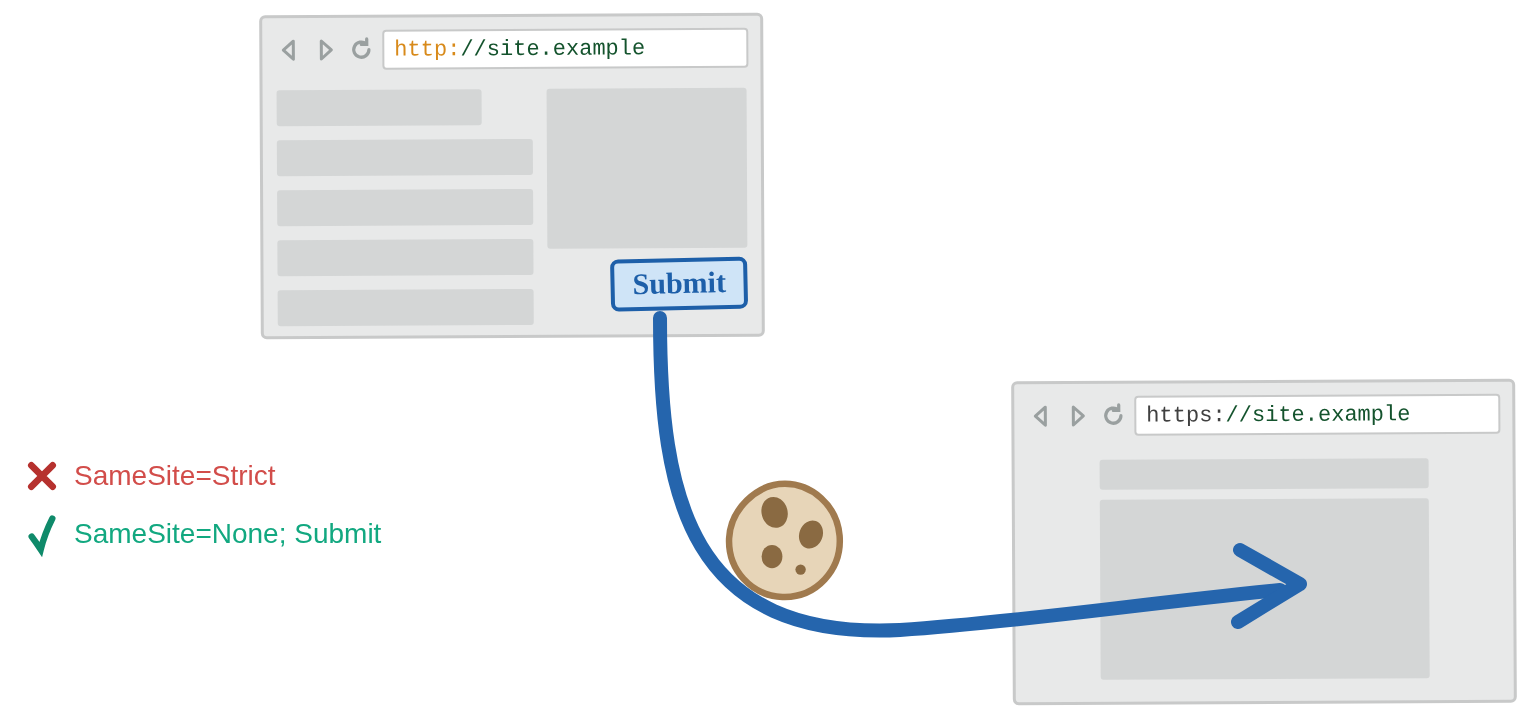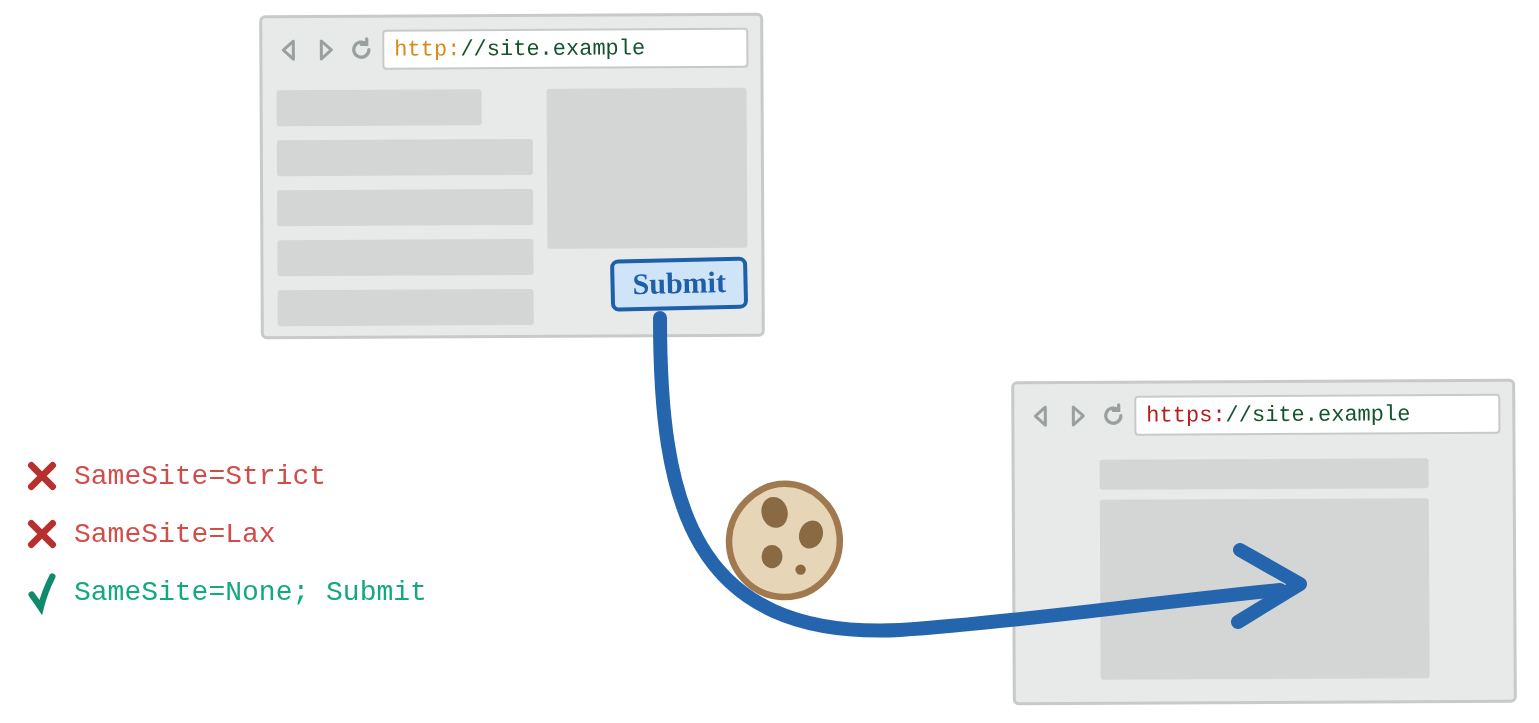--- a/index.html
+++ b/index.html
@@ -5,36 +5,36 @@
   html,body{margin:0;padding:0;width:1539px;height:723px;font-family:'Courier New',monospace;background:#fff;}
   .stage{position:relative;width:1314px;height:723px;}
   
   .browser{position:absolute;background:#e8e9e9;border:3px solid #c8c9c9;border-radius:6px;transform:rotate(-0.3deg);}
   .browser-top{position:absolute;left:260px;top:14px;width:498px;height:318px;}
   .browser-bottom{position:absolute;left:1012px;top:380px;width:498px;height:318px;}
   .toolbar{display:flex;align-items:center;padding:8px 12px 10px 12px;height:48px;}
   .navicon{width:30px;height:30px;margin-right:6px;display:inline-flex;align-items:center;justify-content:center;color:#9aa0a0;}
   .urlbar{flex:1;background:#fff;border:2px solid #c8c9c9;border-radius:4px;height:36px;display:flex;align-items:center;padding:0 10px;font-size:22px;font-family:'Courier New',monospace;white-space:nowrap;overflow:hidden;}
   .urlbar .scheme-http{color:#d88a1a;}
-  .urlbar .scheme-https{color:#b91c1c;}
+  .urlbar .scheme-https{color:#404040;}
   .urlbar .rest{color:#14532d;}
   .content{padding:6px 14px 14px 14px;display:flex;gap:14px;}
   .col-left{flex:1;display:flex;flex-direction:column;gap:14px;}
   .bar{background:#d4d6d6;height:36px;border-radius:3px;}
   .bar.w1{width:80%;}
   .bar.w2{width:100%;}
   .col-right{width:200px;display:flex;flex-direction:column;}
   .bigblock{background:#d4d6d6;height:160px;border-radius:3px;margin-bottom:10px;}
   .submit-btn{align-self:flex-end;background:#cfe4f7;border:4px solid #1d5fa9;border-radius:8px;padding:4px 18px 6px 18px;font-family:'Comic Sans MS','Segoe Script',cursive;font-size:30px;color:#1d5fa9;font-weight:bold;transform:rotate(-1deg);}
   
   .content2{padding:10px 14px;display:flex;flex-direction:column;align-items:center;gap:10px;}
   .topbar2{background:#d4d6d6;height:30px;width:70%;border-radius:3px;}
   .block2{background:#d4d6d6;height:180px;width:70%;border-radius:3px;}
   
-  .legend{position:absolute;left:24px;top:458px;font-size:28px;font-family:Liberation Mono, monospace;}
+  .legend{position:absolute;left:24px;top:458px;font-size:28px;font-family:Liberation Sans, sans-serif;}
   .legend-row{display:flex;align-items:center;margin-bottom:22px;}
   .mark{width:36px;height:36px;margin-right:14px;display:flex;align-items:center;justify-content:center;}
   .legend .cross{color:#b6312e;}
   .legend .cross-text{color:#d24d4a;}
   .legend .check{color:#0f8a6a;}
   .legend .check-text{color:#12a880;}
   
   .cookie{position:absolute;left:720px;top:476px;width:130px;height:130px;}
   
   .arrow{position:absolute;left:0;top:0;width:1539px;height:723px;pointer-events:none;}
@@ -130,28 +130,20 @@
   <div class="legend">
     <div class="legend-row">
       <span class="mark cross">
         <svg width="32" height="32" viewBox="0 0 24 24">
             <path d="M4 4 L20 20 M20 4 L4 20" stroke="#b6312e" stroke-width="5" stroke-linecap="round"></path>
           </svg>
       </span>
       <span class="cross-text">SameSite=Strict</span>
     </div>
     <div class="legend-row">
-      <span class="mark cross">
-        <svg width="32" height="32" viewBox="0 0 24 24">
-            <path d="M4 4 L20 20 M20 4 L4 20" stroke="#b6312e" stroke-width="5" stroke-linecap="round"></path>
-          </svg>
-      </span>
-      <span class="cross-text">SameSite=Lax</span>
-    </div>
-    <div class="legend-row">
       <span class="mark check">
         <svg width="32" height="36" viewBox="0 0 24 28">
             <path d="M4 16 C7 20 9 23 11 26 C13 18 17 8 20 2" stroke="#0f8a6a" stroke-width="5" fill="none" stroke-linecap="round"></path>
           </svg>
       </span>
       <span class="check-text">SameSite=None; Submit</span>
     </div>
   </div>
 
 </div>

